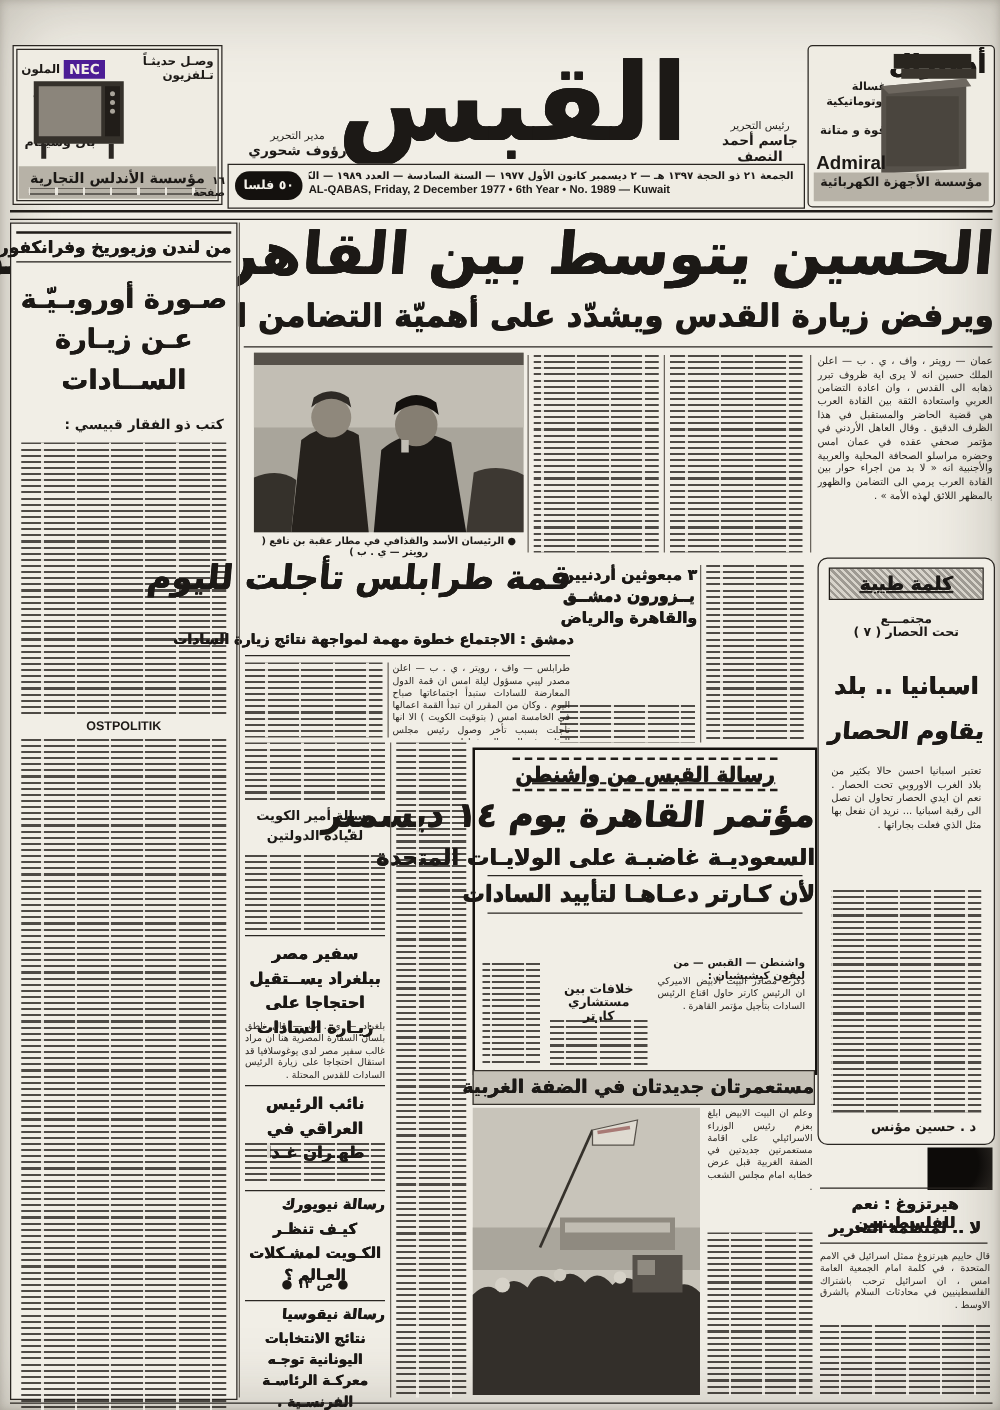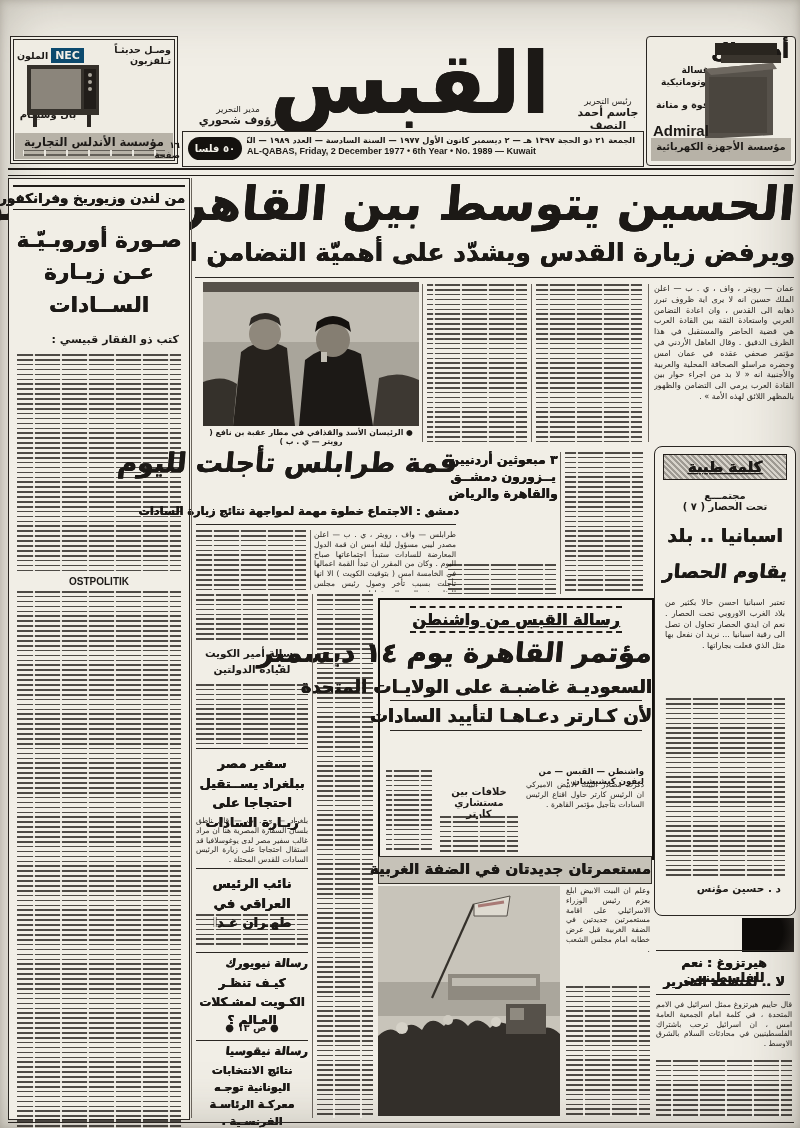--- a/index.html
+++ b/index.html
@@ -34,21 +34,21 @@
   .blob{background:radial-gradient(circle at 30% 40%, #0d0b09 60%, #2a2622 100%);}
 </style>
 </head>
 <body>
 
 <div id="page">
 
   <div class="abs box ar" style="left:10px;top:36px;width:166px;height:126px;background:#efece3;outline:1px solid #2a2622;outline-offset:-4px;">
     <div class="abs b" style="right:6px;top:7px;width:154px;font-size:9.5px;display:flex;gap:3px;justify-content:flex-end;align-items:center;">
       <span>وصـل حديثـاً تـلفزيون</span>
-      <span style="background:#0c4a6e;color:#f3efe7;padding:1px 4px;font-size:11px;font-weight:900;">NEC</span>
+      <span style="background:#4c1d95;color:#f3efe7;padding:1px 4px;font-size:11px;font-weight:900;">NEC</span>
       <span>الملون</span>
     </div>
     <div class="abs b" style="right:96px;top:32px;width:66px;font-size:10.5px;text-align:center;">٢٠ بوصة</div>
     <div class="abs b" style="right:96px;top:54px;width:66px;font-size:10px;text-align:center;">يعمل بنظامين</div>
     <div class="abs b" style="right:96px;top:72px;width:66px;font-size:10px;text-align:center;">بال وسيكام</div>
     <svg class="abs" style="left:10px;top:26px;" width="82" height="66" viewBox="0 0 82 66">
       <rect x="6" y="2" width="72" height="50" fill="#35312b"></rect>
       <rect x="10" y="6" width="50" height="40" fill="#8b857b"></rect>
       <rect x="63" y="6" width="12" height="40" fill="#211d19"></rect>
       <circle cx="69" cy="12" r="2" fill="#a9a49a"></circle>
@@ -144,21 +144,21 @@
   <div class="abs ar blk c" style="left:448px;top:452px;width:110px;font-size:12.5px;line-height:1.35;">٣ مبعوثين أردنيين يــزورون دمشــق والقاهرة والرياض</div>
   <div class="abs lines" style="left:448px;top:564px;width:108px;height:30px;"></div>
 
   <div class="abs vrule" style="left:560px;top:452px;height:142px;"></div>
   <div class="abs lines" style="left:565px;top:452px;width:78px;height:142px;"></div>
 
   <div class="abs box" style="left:654px;top:446px;width:140px;height:468px;border-radius:8px;background:#f1eee6;">
     <div class="halftone ar blk c" style="margin:7px 8px 0;height:24px;font-size:15px;line-height:24px;border:1px solid #211d19;text-decoration:underline;">كلمة طيبة</div>
     <div class="ar b c" style="margin-top:10px;font-size:10px;">مجتمـــع</div>
     <div class="ar b c" style="font-size:10px;">تحت الحصار ( ٧ )</div>
-    <div class="ar blk c" style="margin-top:12px;font-size:19px;">اسبانيا .. بلد</div>
+    <div class="ar blk c" style="margin-top:26px;font-size:19px;">اسبانيا .. بلد</div>
     <div class="ar blk c skew" style="margin-top:14px;font-size:19px;">يقاوم الحصار</div>
     <div class="ar lead-txt" style="margin:16px 10px 0;height:96px;">تعتبر اسبانيا احسن حالا بكثير من بلاد الغرب الاوروبي تحت الحصار . نعم ان ايدي الحصار تحاول ان تصل الى رقبة اسبانيا ... نريد ان نفعل بها مثل الذي فعلت بجاراتها .</div>
     <div class="lines" style="height:178px;margin:4px 10px 0;"></div>
     <div class="ar b" style="margin:6px 14px 0;font-size:10.5px;text-align:right;">د . حسين مؤنس</div>
   </div>
   <div class="abs blob" style="left:742px;top:918px;width:52px;height:34px;"></div>
 
   <div class="abs hrule" style="left:656px;top:950px;width:134px;"></div>
   <div class="abs ar blk c" style="left:655px;top:955px;width:138px;font-size:12.5px;">هيرتزوغ : نعم للفلسطينيين</div>
   <div class="abs ar blk c" style="left:655px;top:974px;width:138px;font-size:12.5px;">لا .. لمنظمة التحرير</div>

